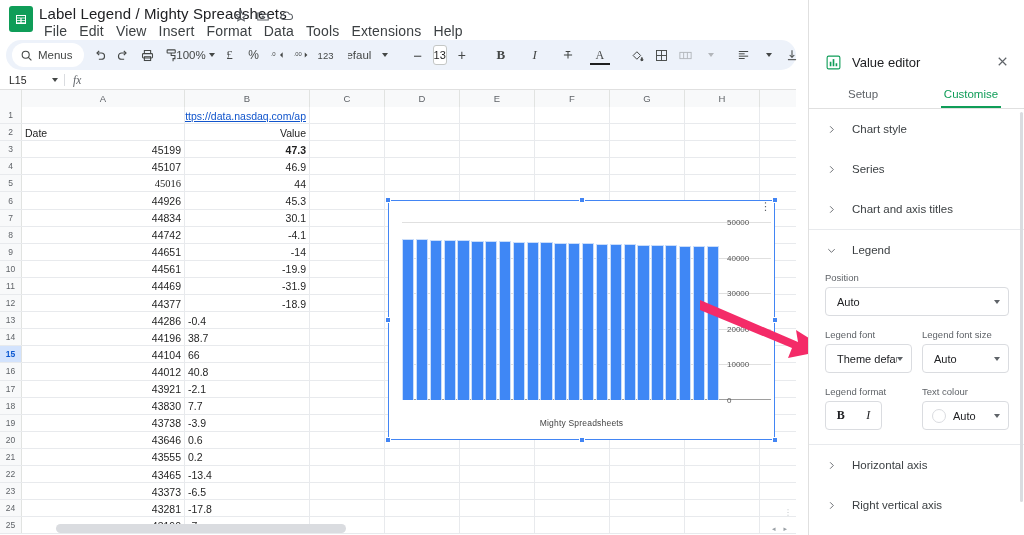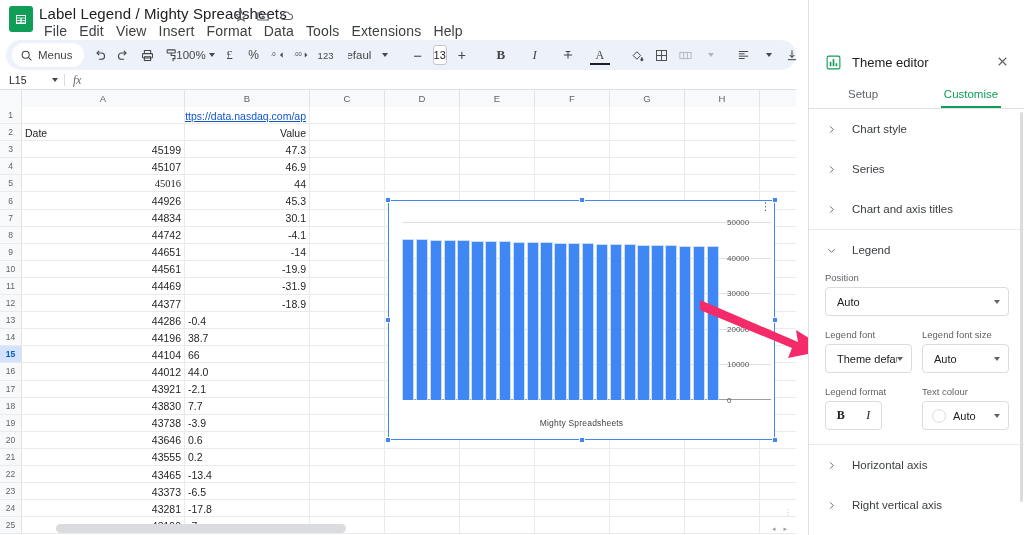--- a/index.html
+++ b/index.html
@@ -453,21 +453,21 @@
           <div class="cell" style="width: 75px;"></div>
           <div class="cell" style="width: 75px;"></div>
           <div class="cell" style="width: 75px;"></div>
           <div class="cell" style="width: 75px;"></div>
           <div class="cell" style="width: 75px;"></div>
           <div class="cell" style="width: 50px;"></div>
         </div>
         <div class="grid-row">
           <div class="rowhead">3</div>
           <div class="cell num" style="width: 163px;">45199</div>
-          <div class="cell num" style="width: 125px;">47.3</div>
+          <div class="cell num" style="width: 125px; font-weight: bold;">47.3</div>
           <div class="cell" style="width: 75px;"></div>
           <div class="cell" style="width: 75px;"></div>
           <div class="cell" style="width: 75px;"></div>
           <div class="cell" style="width: 75px;"></div>
           <div class="cell" style="width: 75px;"></div>
           <div class="cell" style="width: 75px;"></div>
           <div class="cell" style="width: 50px;"></div>
         </div>
         <div class="grid-row">
           <div class="rowhead">4</div>
@@ -609,21 +609,21 @@
           <div class="cell" style="width: 75px;"></div>
           <div class="cell" style="width: 75px;"></div>
           <div class="cell" style="width: 75px;"></div>
           <div class="cell" style="width: 75px;"></div>
           <div class="cell" style="width: 75px;"></div>
           <div class="cell" style="width: 50px;"></div>
         </div>
         <div class="grid-row">
           <div class="rowhead">16</div>
           <div class="cell num" style="width: 163px;">44012</div>
-          <div class="cell txt" style="width: 125px;">44.0</div>
+          <div class="cell txt" style="width: 125px;">40.8</div>
           <div class="cell" style="width: 75px;"></div>
           <div class="cell" style="width: 75px;"></div>
           <div class="cell" style="width: 75px;"></div>
           <div class="cell" style="width: 75px;"></div>
           <div class="cell" style="width: 75px;"></div>
           <div class="cell" style="width: 75px;"></div>
           <div class="cell" style="width: 50px;"></div>
         </div>
         <div class="grid-row">
           <div class="rowhead">17</div>
@@ -806,21 +806,21 @@
   <div class="panel">
     <div class="panel-head">
       <div class="panel-icon">
         <svg width="15" height="15" viewBox="0 0 20 20" fill="none" stroke="#0f9d58" stroke-width="1.5">
             <rect x="1.5" y="1.5" width="17" height="17" rx="2"></rect>
             <rect x="5" y="9" width="2.2" height="6" fill="#0f9d58" stroke="none"></rect>
             <rect x="8.9" y="5.5" width="2.2" height="9.5" fill="#0f9d58" stroke="none"></rect>
             <rect x="12.8" y="11" width="2.2" height="4" fill="#0f9d58" stroke="none"></rect>
           </svg>
       </div>
-      <div class="panel-title">Theme editor</div>
+      <div class="panel-title">Value editor</div>
       <div class="panel-close">
         <svg width="15" height="15" viewBox="0 0 24 24" fill="none" stroke="#5f6368" stroke-width="1.9">
             <path d="M6 6l12 12M18 6L6 18"></path>
           </svg>
       </div>
     </div>
 
     <div class="panel-tabs">
       <div class="ptab">Setup</div>
       <div class="ptab active">Customise</div>

